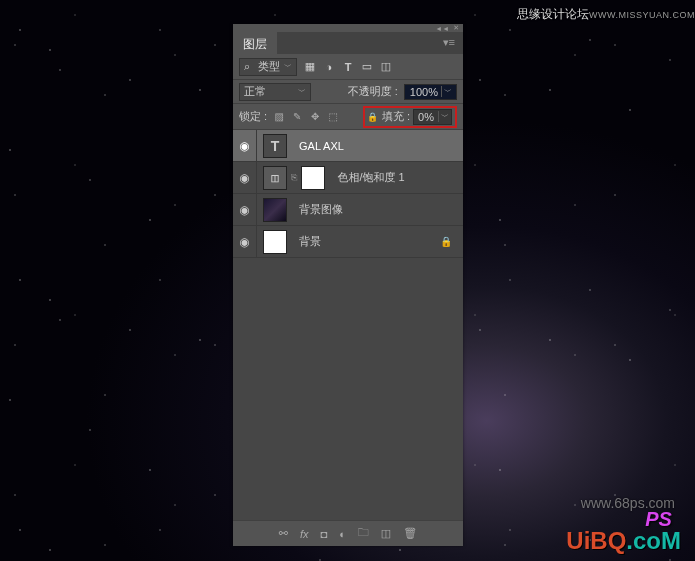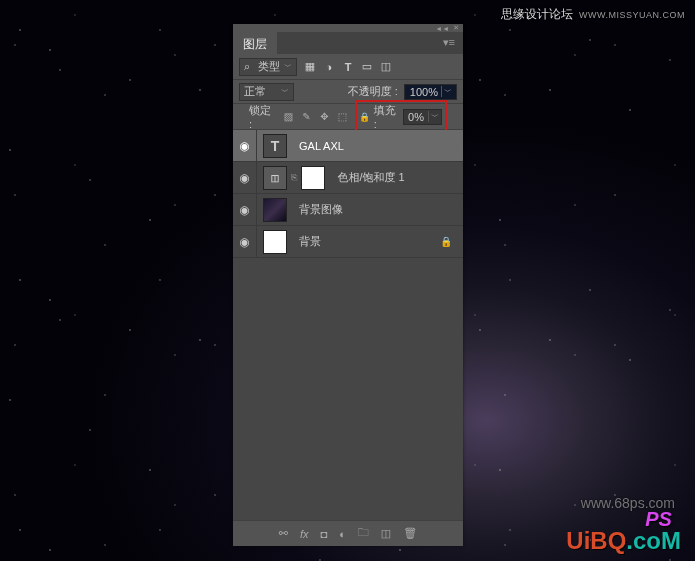--- a/index.html
+++ b/index.html
@@ -39,21 +39,21 @@
 .search-ico { width: 10px; color: #ccc; }
 .filter-icons { display: flex; gap: 5px; margin-left: 2px; }
 .filter-icons span { width: 14px; height: 14px; display: flex; align-items: center; justify-content: center; font-size: 11px; }
 
 .blend-row { height: 24px; display: flex; align-items: center; padding: 0 6px; gap: 6px; border-bottom: 1px solid #404040; }
 .opacity-lbl { margin-left: auto; text-align: center; }
 .val-box { display: flex; align-items: center; background: #0f172a; border: 1px solid #2a2a2a; height: 16px; padding: 0 2px; }
 .val-box span:first-child { padding: 0 3px; }
 .val-box .chev { font-size: 8px; color: #aaa; padding: 0 2px; border-left: 1px solid #555; }
 
-.lock-row { height: 26px; display: flex; align-items: center; padding: 0 16px; gap: 5px; border-bottom: 1px solid #404040; }
+.lock-row { height: 26px; display: flex; align-items: center; padding: 0 6px; gap: 5px; border-bottom: 1px solid #404040; }
 .lock-icons { display: flex; gap: 4px; }
 .lock-icons span { width: 14px; height: 14px; display: flex; align-items: center; justify-content: center; font-size: 10px; color: #aaa; }
 .fill-box { display: flex; align-items: center; gap: 3px; border: 2.5px solid #c81e1e; padding: 1px 3px; margin-left: auto; }
 .fill-box .vb { display: flex; align-items: center; background: #383838; border: 1px solid #2a2a2a; height: 16px; }
 .fill-box .vb span:first-child { padding: 0 4px; }
 .fill-box .vb .chev { font-size: 8px; color: #aaa; padding: 0 2px; border-left: 1px solid #555; }
 .fill-box .lock-mini { font-size: 9px; }
 
 .layers { flex: 1; background: #464646; overflow: auto; }
 .layer { display: flex; align-items: center; height: 32px; border-bottom: 1px solid #3a3a3a; }
@@ -66,21 +66,21 @@
 .thumb.mask { background: #fff; }
 .thumb.img { background: linear-gradient(135deg, #1a1530 0%, #3a2d4a 50%, #0d0a1a 100%); }
 .thumb.white { background: #fff; }
 .link-ico { font-size: 8px; color: #aaa; }
 .lname { padding-left: 12px; font-size: 11px; }
 .layer .lock-end { margin-left: auto; margin-right: 10px; font-size: 10px; color: #aaa; }
 
 .panel-bottom { height: 26px; background: #535353; display: flex; align-items: center; justify-content: center; gap: 12px; border-top: 1px solid #404040; }
 .panel-bottom span { font-size: 11px; color: #aaa; cursor: pointer; }
 
-.wm-top { position: absolute; top: 6px; right: 10px; color: #ddd; font-size: 12px; display: flex; gap: 6px; align-items: center; text-shadow: 0 0 2px #000; }
+.wm-top { position: absolute; top: 6px; right: 0; color: #ddd; font-size: 12px; display: flex; align-items: center; text-shadow: 0 0 2px #000; }
 .wm-top .u { font-size: 9px; color: #999; letter-spacing: .5px; }
 .wm-68ps { position: absolute; right: 20px; bottom: 50px; color: rgba(220,220,220,.5); font-size: 14px; text-shadow: 0 0 2px #000; }
 .wm-ps { position: absolute; right: 12px; bottom: 30px; font-size: 20px; color: #d946ef; font-weight: bold; font-style: italic; text-shadow: 1px 1px 2px #000; }
 .wm-uibq { position: absolute; right: 14px; bottom: 6px; font-size: 24px; font-weight: bold; color: #d94c2a; text-shadow: 1px 1px 0 #000; }
 .wm-uibq .b { color: #14b8a6; }
 </style>
 </head>
 <body>
 
 <div class="bg"></div>
@@ -109,21 +109,21 @@
     <div class="filter-icons">
       <span>▦</span>
       <span>◑</span>
       <span style="font-weight:bold">T</span>
       <span>▭</span>
       <span>◫</span>
     </div>
   </div>
 
   <div class="blend-row">
-    <div class="dropdown" style="width:55px">
+    <div class="dropdown" style="width:72px">
       <span>正常</span>
       <span class="chev" style="margin-left:auto">﹀</span>
     </div>
     <span class="opacity-lbl">不透明度 :</span>
     <div class="val-box">
       <span>100%</span>
       <span class="chev">﹀</span>
     </div>
   </div>
 

